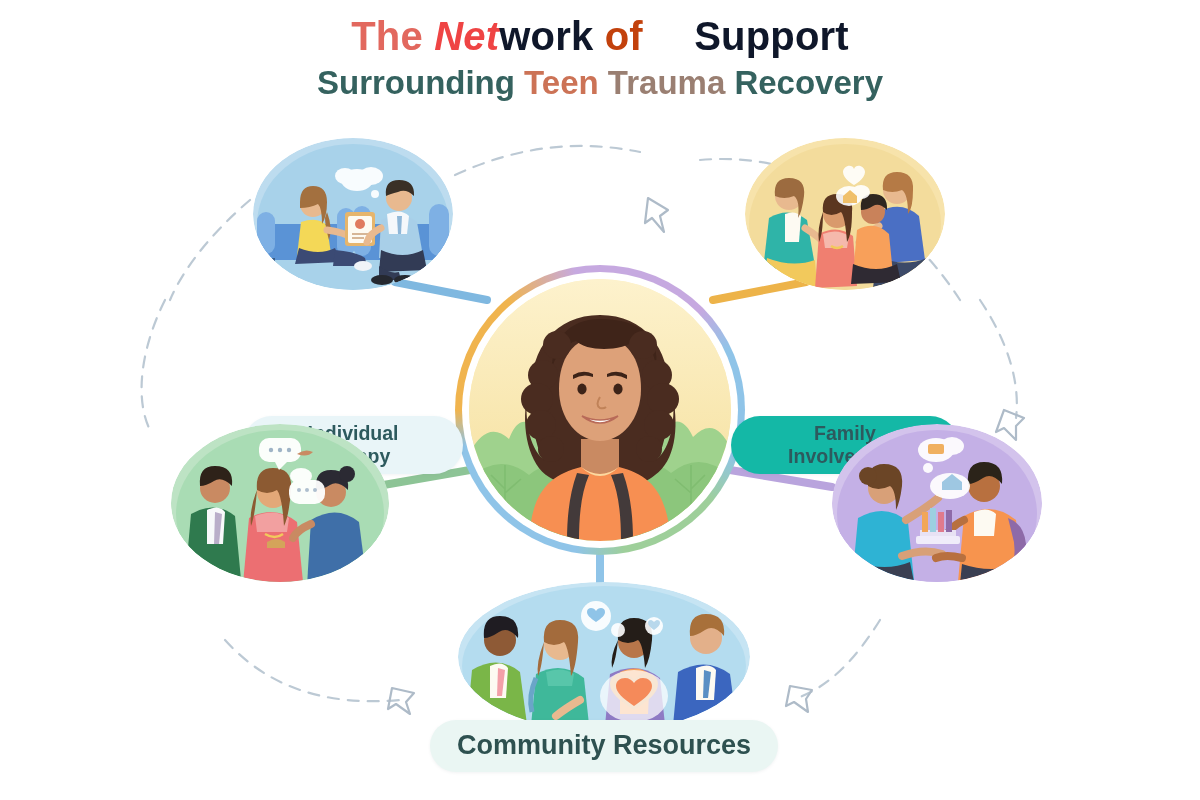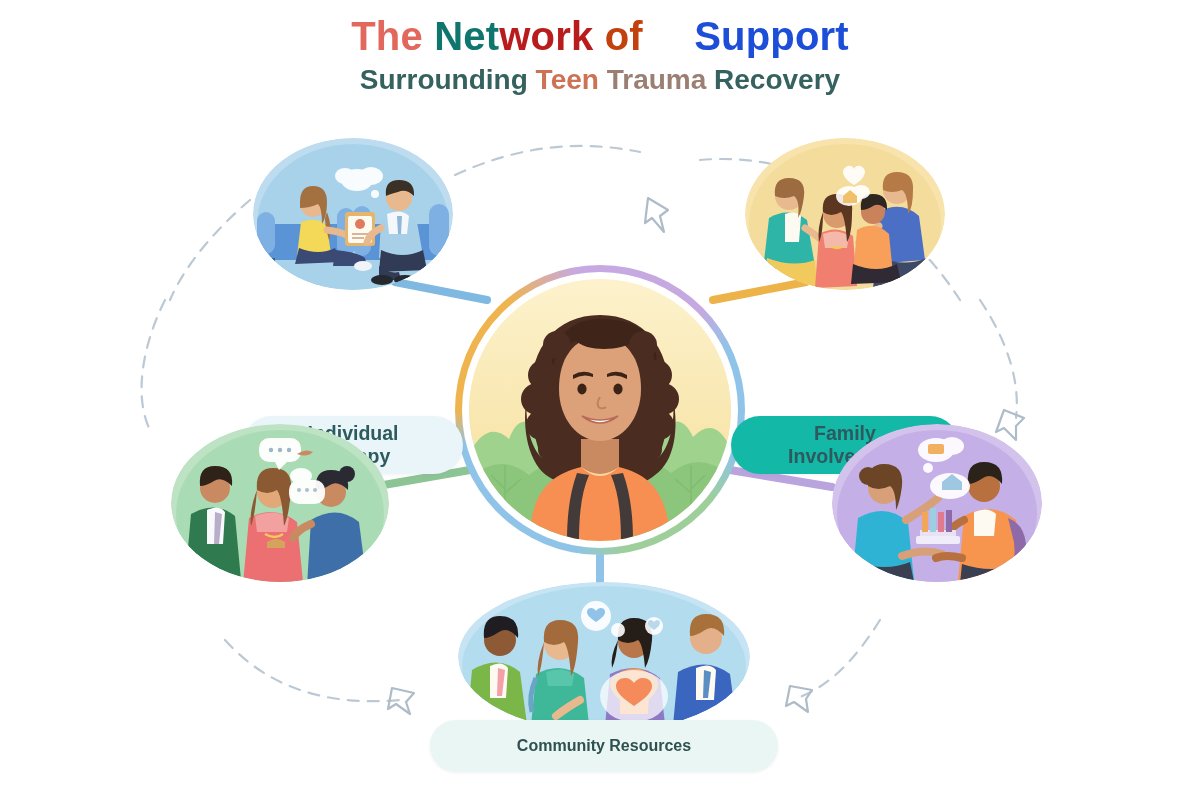--- a/index.html
+++ b/index.html
@@ -7,21 +7,21 @@
     width:1200px;height:800px;overflow:hidden;
     background:#ffffff;
     font-family:"Liberation Sans","DejaVu Sans",sans-serif;
     position:relative;
   }
   #stage{position:absolute;inset:0;width:1200px;height:800px;}
 
   
   .title-block{position:absolute;top:14px;left:0;width:1200px;text-align:center;}
   .title-main{font-size:40px;font-weight:bold;letter-spacing:.2px;line-height:1.12;white-space:nowrap;}
-  .title-sub{font-size:28px;font-weight:bold;line-height:1.2;margin-top:4px;white-space:nowrap;}
+  .title-sub{font-size:33px;font-weight:bold;line-height:1.2;margin-top:4px;white-space:nowrap;}
   .title-main span,.title-sub span{display:inline;}
 
   
   #wires{position:absolute;top:0;left:0;width:1200px;height:800px;pointer-events:none;}
 
   
   .hub{position:absolute;left:455px;top:265px;width:290px;height:290px;}
   .hub-ring{position:absolute;inset:0;border-radius:50%;
     background:conic-gradient(from 200deg,
       #8fc4e8 0deg, #8fc4e8 55deg,
@@ -56,31 +56,31 @@
   #node-family .pill{top:278px;width:228px;height:58px;background:#fbf2d8;color:#2d5a5e;font-size:19.5px;}
 
   #node-peer        {left:155px;top:424px;width:250px;height:200px;}
   #node-peer .node-art{top:0;width:218px;height:158px;}
 
   #node-school      {left:812px;top:424px;width:250px;height:200px;}
   #node-school .node-art{top:0;width:210px;height:158px;}
 
   #node-community   {left:430px;top:582px;width:348px;height:200px;}
   #node-community .node-art{top:0;width:292px;height:150px;}
-  #node-community .pill{top:138px;width:348px;height:52px;background:#eaf6f3;color:#2e5150;font-size:16px;}
+  #node-community .pill{top:138px;width:348px;height:52px;background:#eaf6f3;color:#2e5150;font-size:27px;}
 
   .pill span{display:block;}
 </style>
 </head>
 <body>
 
 <div id="stage">
 
   <div class="title-block">
-    <div class="title-main" id="title-line1"><span style="color: rgb(226, 104, 94); margin-top: 32px;">The </span><span style="color: #0f766e;">Net</span><span style="color: #b91c1c;">work </span><span style="color: #c2410c;">of </span><span style="color: #1d4ed8; margin-left: 40px;">Support</span></div>
+    <div class="title-main" id="title-line1"><span style="color: rgb(226, 104, 94); margin-top: 32px;">The </span><span style="color: #ef4444; font-style: italic;">Net</span><span style="color: #0f172a;">work </span><span style="color: #c2410c;">of </span><span style="color: #0f172a; margin-left: 40px;">Support</span></div>
     <div class="title-sub" id="title-line2"><span style="color: rgb(53, 98, 95);">Surrounding </span><span style="color: rgb(204, 115, 86);">Teen </span><span style="color: rgb(154, 127, 114);">Trauma </span><span style="color: rgb(53, 98, 95);">Recovery</span></div>
   </div>
 
   <svg id="wires" viewBox="0 0 1200 800">
 
     <line x1="487" y1="300" x2="395" y2="282" stroke="#7fb8e0" stroke-width="8" stroke-linecap="round"></line>
     <line x1="713" y1="300" x2="806" y2="282" stroke="#edb349" stroke-width="8" stroke-linecap="round"></line>
     <line x1="470" y1="470" x2="372" y2="487" stroke="#8dc496" stroke-width="8" stroke-linecap="round"></line>
     <line x1="730" y1="470" x2="832" y2="487" stroke="#b9a4dd" stroke-width="8" stroke-linecap="round"></line>
     <line x1="600" y1="556" x2="600" y2="600" stroke="#8fc4e8" stroke-width="8" stroke-linecap="round"></line>

